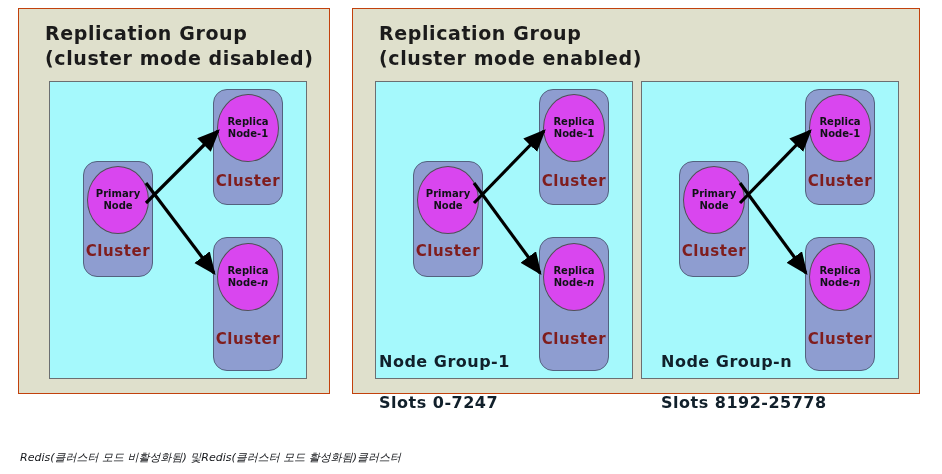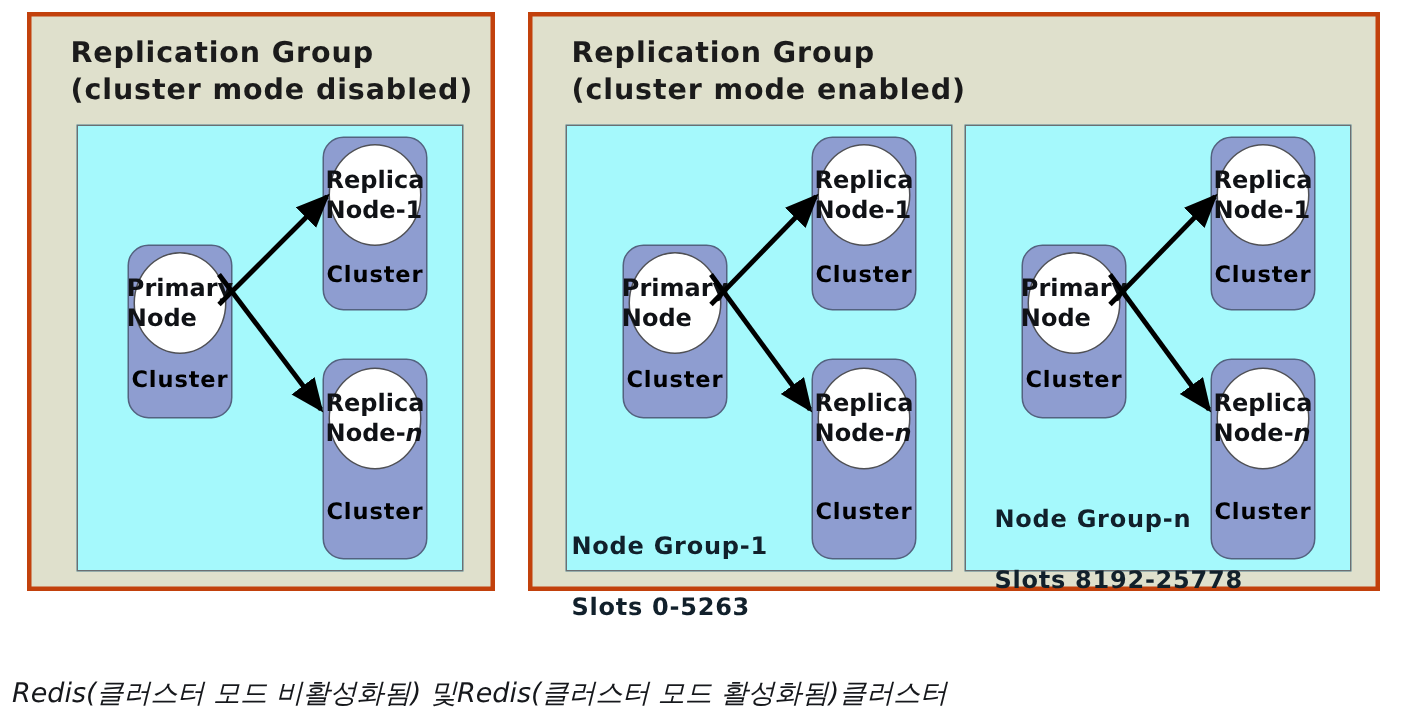--- a/index.html
+++ b/index.html
@@ -9,21 +9,21 @@
     font-family:"DejaVu Sans","Liberation Sans",sans-serif;
     overflow:hidden;
     position:relative;
   }
   .canvas{position:absolute;left:0;top:0;width:942px;height:474px;}
 
   
   .rg-panel{
     position:absolute;
     background:#dfe0cc;
-    border:3px solid #c2410c;
+    border:1px solid #c2410c;
     box-sizing:border-box;
   }
   .rg-title{
     position:absolute;
     left:26px;top:12px;
     font-size:19px;
     font-weight:bold;
     color:#1b1b1b;
     letter-spacing:0.6px;
     line-height:1.32;
@@ -54,50 +54,51 @@
     border:1px solid #53627f;
     border-radius:14px;
     box-sizing:border-box;
   }
   .cluster-cap{
     position:absolute;
     left:0;right:0;
     text-align:center;
     font-size:15px;
     font-weight:bold;
-    color:#000000;
+    color:#7f1d1d;
     letter-spacing:0.6px;
   }
 
   
   .node{
     position:absolute;
-    background:#ffffff;
+    background:#d946ef;
     border:1px solid #4f5055;
     border-radius:50%;
     display:flex;
     align-items:center;
     justify-content:center;
-    font-size:16px;
+    text-align:center;
+    font-size:10px;
     font-weight:bold;
     color:#101216;
     line-height:1.25;
     box-sizing:border-box;
     white-space:pre-line;
   }
   .node i{font-style:italic;}
 
   
   .arrows{position:absolute;left:0;top:0;width:942px;height:474px;pointer-events:none;}
 
   
   .caption{
     position:absolute;
-    left:8px;top:450px;
-    font-size:18px;
+    left:20px;top:450px;
+    font-size:11px;
     font-style:italic;
     color:#16181c;
     white-space:nowrap;
     font-family:"DejaVu Sans","Liberation Sans",sans-serif;
     text-align:right;
   }
 </style>
 </head>
 <body>
 
@@ -149,21 +150,21 @@
 Node-1</div>
 
     <div class="cluster-box" style="left:186px;top:228px;width:70px;height:134px;">
       <div class="cluster-cap" style="top:92px;">Cluster</div>
     </div>
     <div class="node" style="left:190px;top:234px;width:62px;height:68px;"><span>Replica
 Node-<i>n</i></span></div>
 
     <div class="ng-label" style="left:26px;top:322px;">
       <div>Node Group-1</div>
-      <div>Slots 0-5263</div>
+      <div>Slots 0-7247</div>
     </div>
 
     <div class="ng-box" style="left:288px;top:72px;width:258px;height:298px;"></div>
 
     <div class="cluster-box" style="left:326px;top:152px;width:70px;height:116px;">
       <div class="cluster-cap" style="top:80px;">Cluster</div>
     </div>
     <div class="node" style="left:330px;top:157px;width:62px;height:68px;">Primary
 Node</div>
 
@@ -172,21 +173,21 @@
     </div>
     <div class="node" style="left:456px;top:85px;width:62px;height:68px;">Replica
 Node-1</div>
 
     <div class="cluster-box" style="left:452px;top:228px;width:70px;height:134px;">
       <div class="cluster-cap" style="top:92px;">Cluster</div>
     </div>
     <div class="node" style="left:456px;top:234px;width:62px;height:68px;"><span>Replica
 Node-<i>n</i></span></div>
 
-    <div class="ng-label" style="left:308px;top:304px;">
+    <div class="ng-label" style="left:308px;top:322px;">
       <div>Node Group-n</div>
       <div>Slots 8192-25778</div>
     </div>
   </div>
 
   <svg class="arrows" viewBox="0 0 942 474" width="942" height="474">
     <defs>
       <marker id="ah" markerWidth="9" markerHeight="9" refX="6.2" refY="3" orient="auto" markerUnits="strokeWidth">
         <path d="M0,0 L7,3 L0,6 z" fill="#000000"></path>
       </marker>

